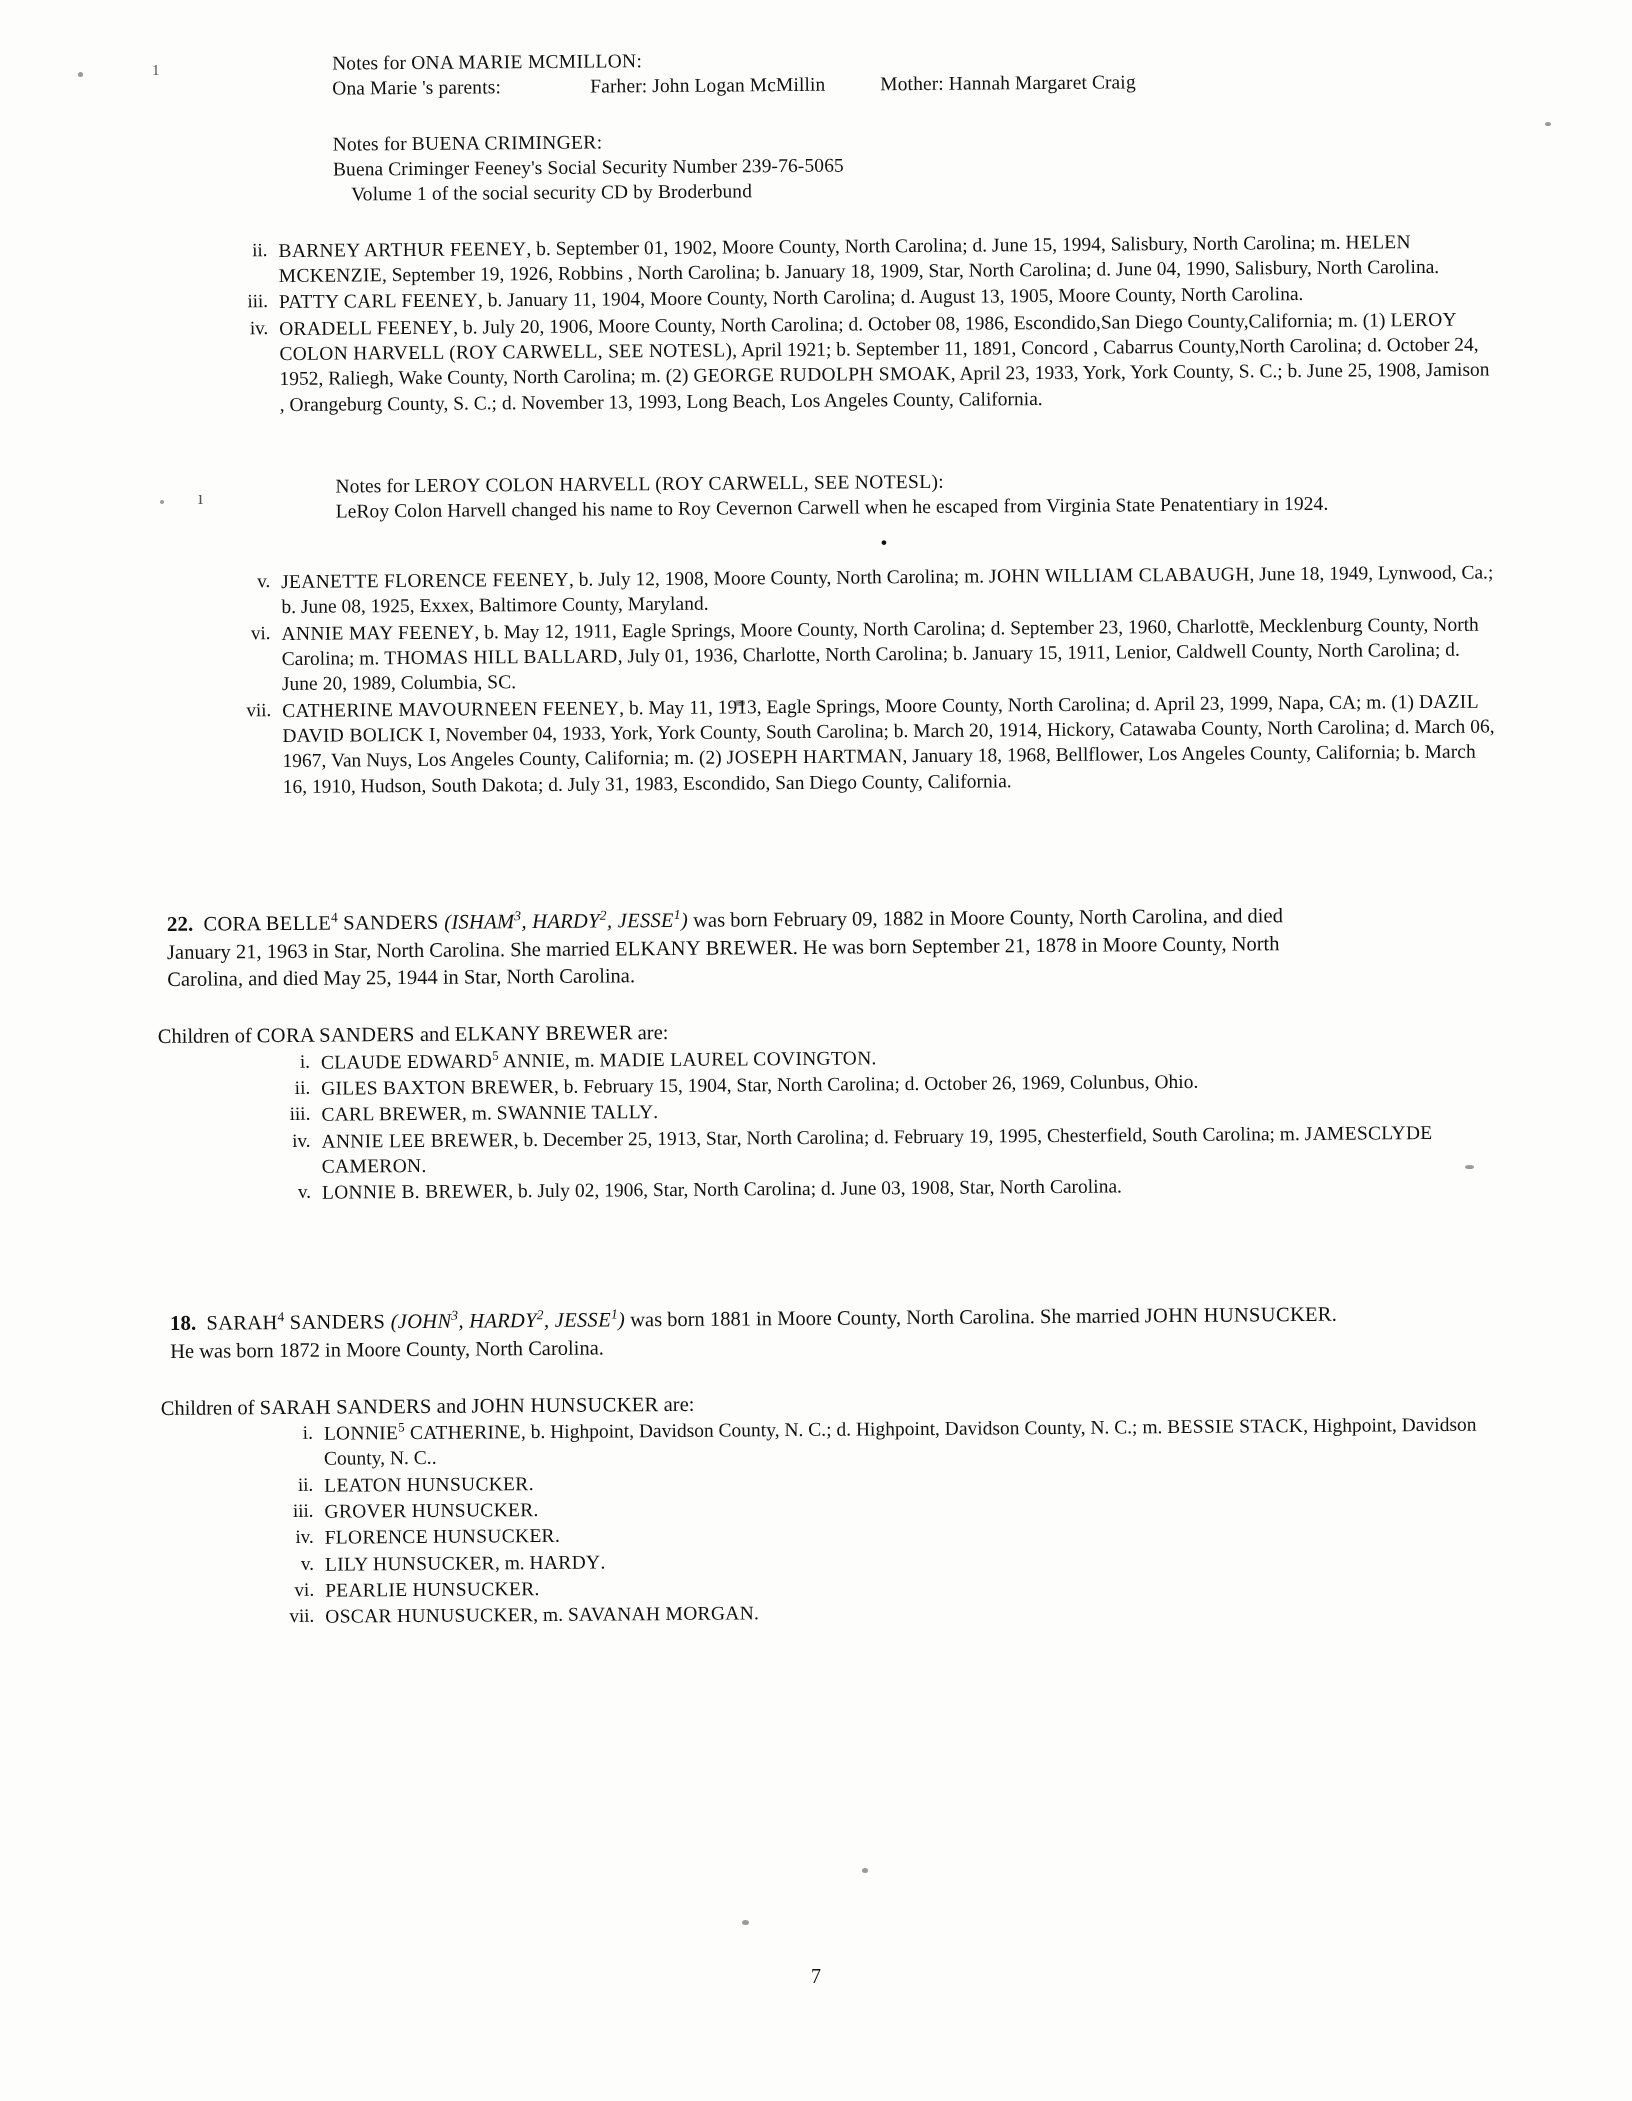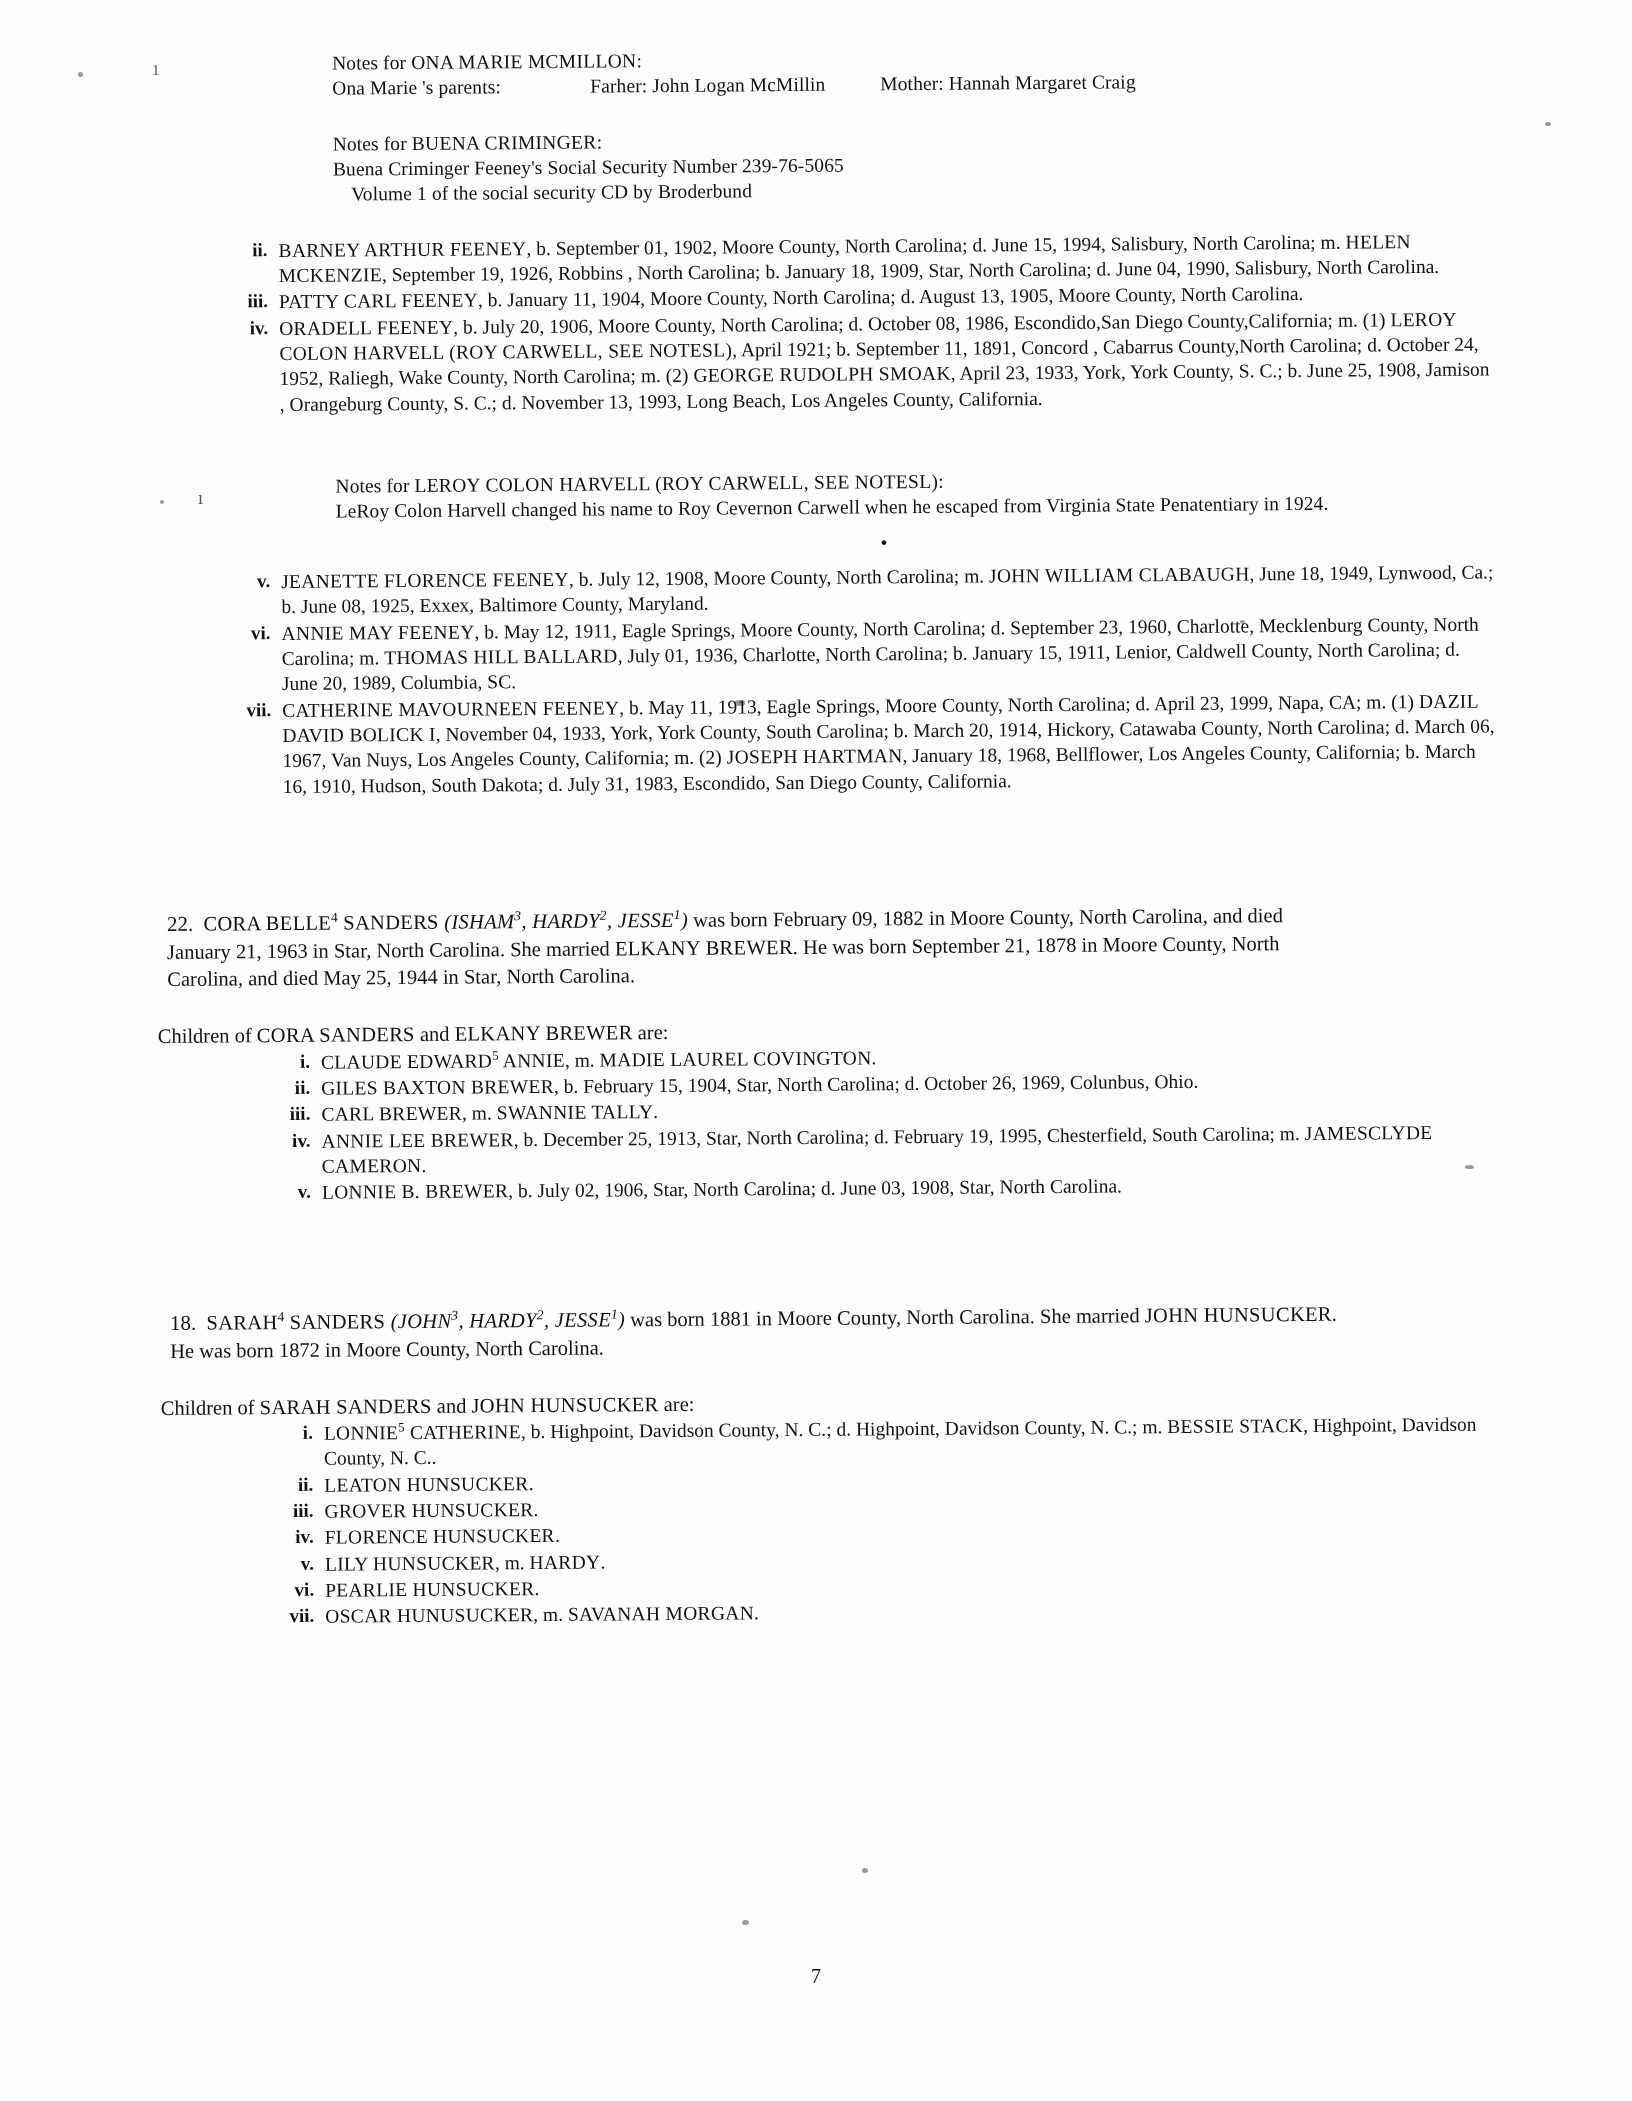--- a/index.html
+++ b/index.html
@@ -26,36 +26,36 @@
   .sc { font-variant:small-caps; letter-spacing:0.3px; }
   .it { font-style:italic; }
   sup { font-size:0.66em; vertical-align:super; line-height:0; }
 
   
   .rlist { margin:0; padding:0; list-style:none; }
   .rlist > li { display:flex; margin:0 0 1px 0; }
   .rnum {
     flex:0 0 auto; text-align:right;
     font-size:19px; line-height:1.30;
-    padding-right:11px; white-space:nowrap;font-weight:bold;
+    padding-right:11px; white-space:nowrap;
   }
   .rtxt { flex:1 1 auto; font-size:19.5px; line-height:1.30; text-align:left; }
 
   .lvl-outer { margin-left:70px; }
   .lvl-outer .rnum { width:46px; }
   .lvl-inner { margin-left:112px; }
   .lvl-inner .rnum { width:40px; }
 
   .gap-s { height:16px; }
   .gap-m { height:30px; }
   .gap-l { height:56px; }
   .gap-xl { height:80px; }
 
   .sec-head { font-size:20.5px; line-height:1.33; margin-left:10px; }
-  .sec-head .num { font-weight:normal; font-size:21px; }
+  .sec-head .num { font-weight:bold; font-size:21px; }
   .children-head { font-size:20.5px; line-height:1.33; margin-left:0px; }
 
   .notes-block { margin-left:182px; font-size:19.5px; line-height:1.30; }
 
   .pagenum {
     position:absolute; left:0; right:0; top:1965px;
     text-align:center; font-size:20px;
     font-family:"Liberation Serif", serif;
   }
   .edge-mark { position:absolute; color:#555; font-size:15px; }

